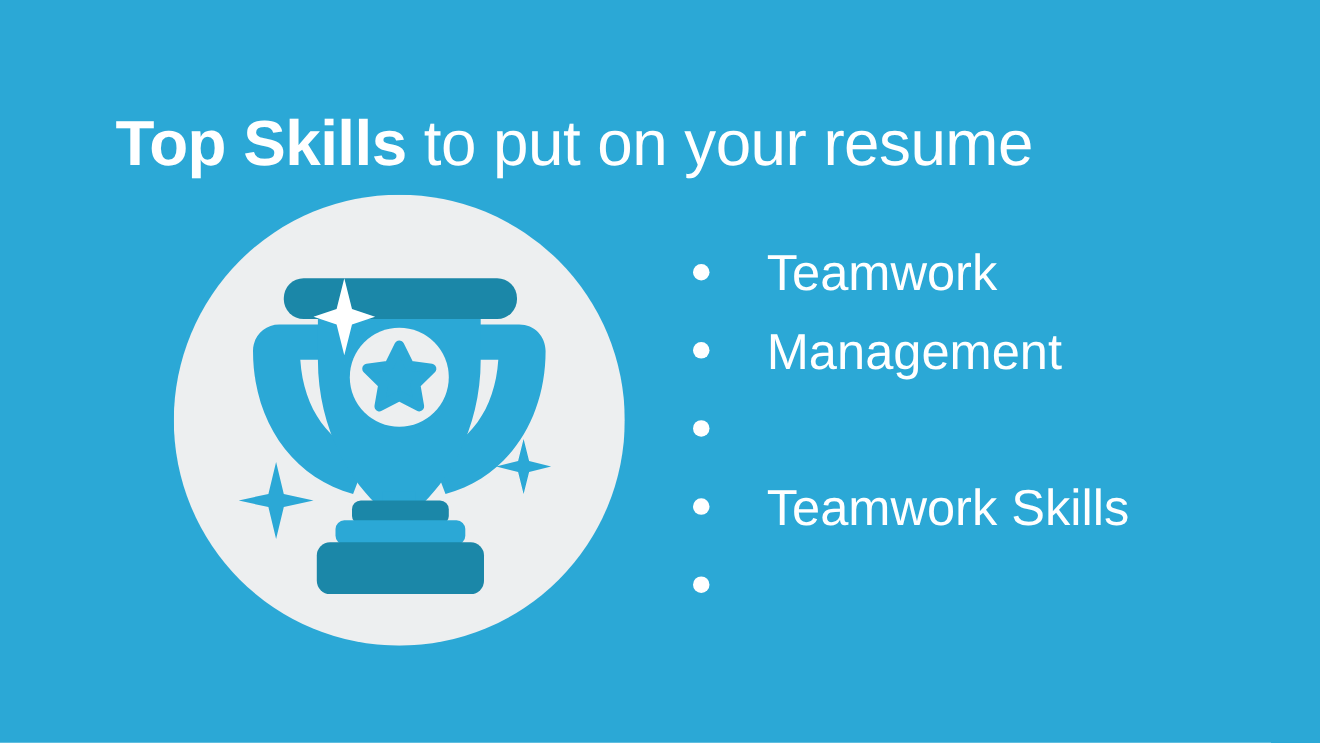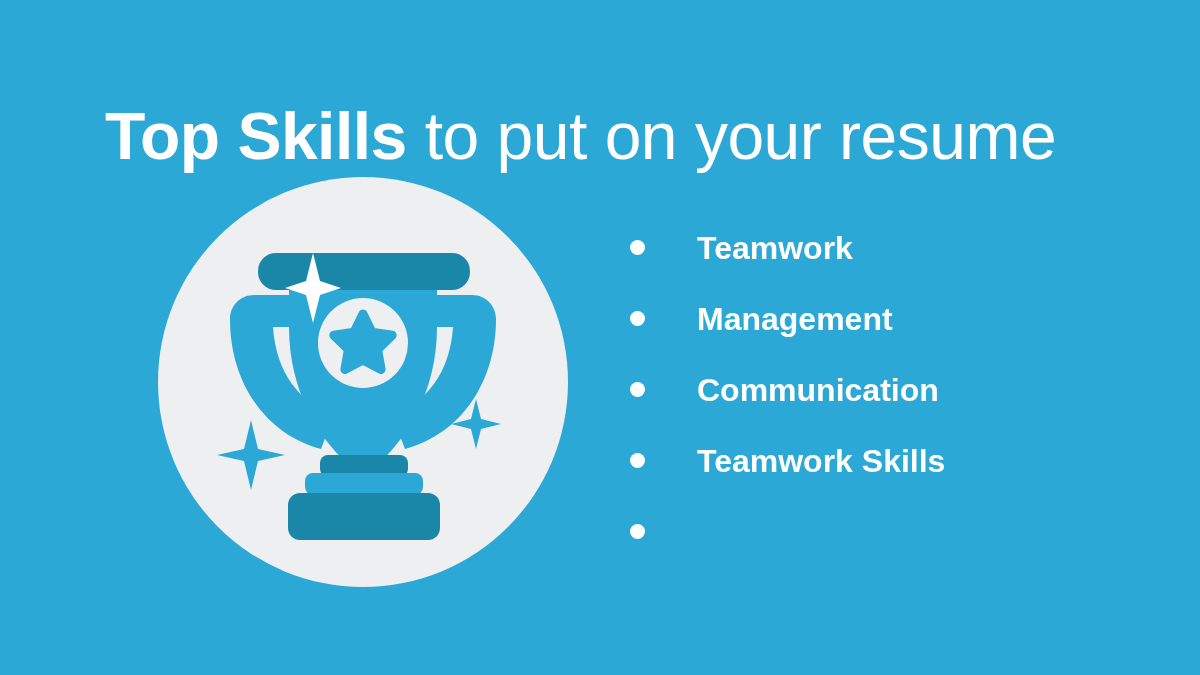--- a/index.html
+++ b/index.html
@@ -22,21 +22,21 @@
   }
 
   
   #title {
     position: absolute;
     left: 105px;
     top: 52px;
     width: 1060px;
     height: 80px;
     color: #ffffff;
-    font-size: 66px;
+    font-size: 58px;
     line-height: 80px;
     letter-spacing: -0.5px;
     white-space: nowrap;
   }
   #title .strong {
     font-weight: bold;
   }
   #title .light {
     font-weight: normal;
   }
@@ -74,22 +74,22 @@
     top: 50%;
     margin-top: -7.5px;
     width: 15px;
     height: 15px;
     border-radius: 50%;
     background: #ffffff;
   }
   .skill-label {
     margin-left: 77px;
     color: #ffffff;
-    font-size: 32px;
-    font-weight: bold;
+    font-size: 46px;
+    font-weight: normal;
     line-height: 1;
     white-space: nowrap;
   }
 </style>
 </head>
 <body>
 
 <div id="slide">
 
   <h1 id="title">
@@ -194,21 +194,20 @@
     <li class="skill-row">
       <span class="skill-bullet"></span>
       <span class="skill-label">Teamwork</span>
     </li>
     <li class="skill-row">
       <span class="skill-bullet"></span>
       <span class="skill-label">Management</span>
     </li>
     <li class="skill-row">
       <span class="skill-bullet"></span>
-      <span class="skill-label">Communication</span>
     </li>
     <li class="skill-row">
       <span class="skill-bullet"></span>
       <span class="skill-label">Teamwork Skills</span>
     </li>
     <li class="skill-row">
       <span class="skill-bullet"></span>
     </li>
   </ul>
 

